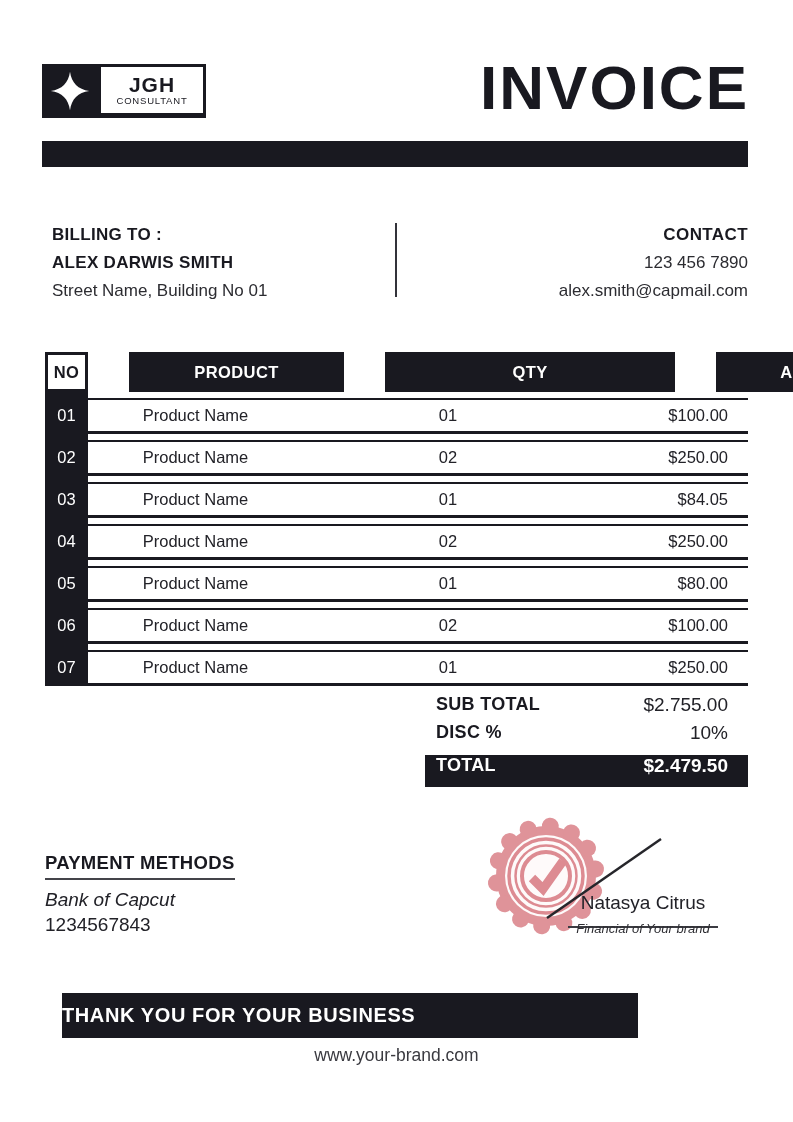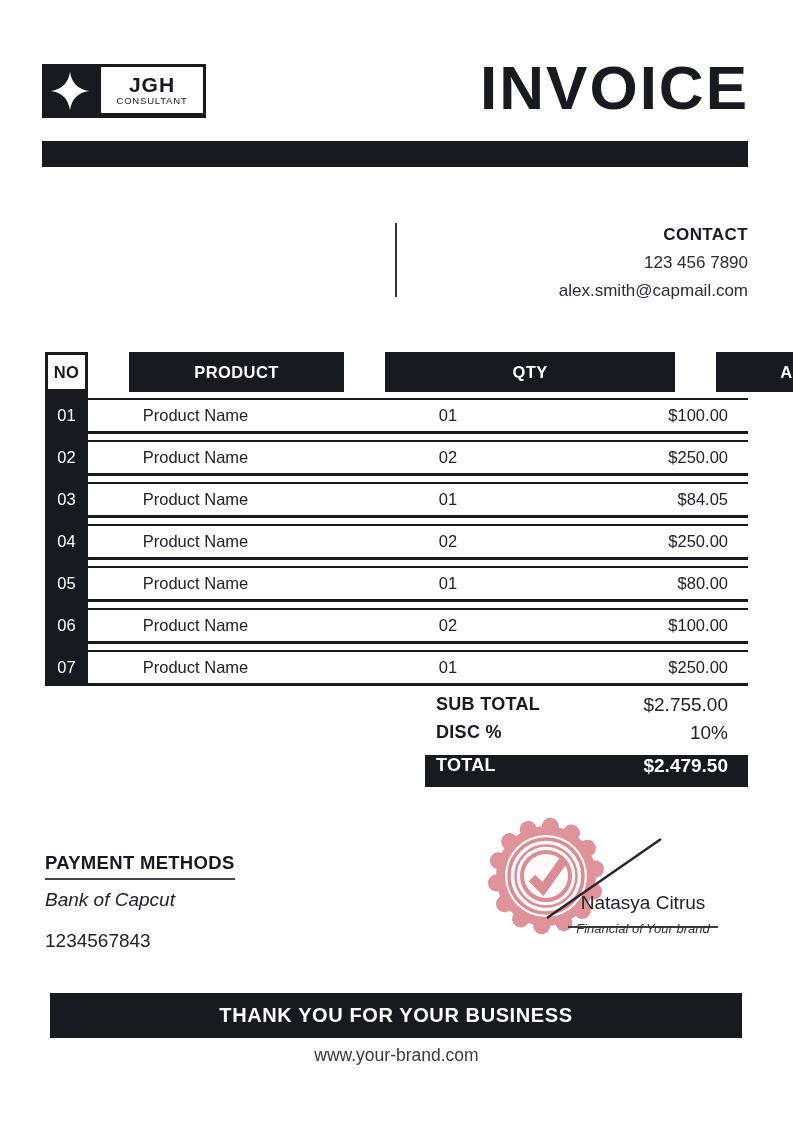--- a/index.html
+++ b/index.html
@@ -60,35 +60,35 @@
   .tot-row .val{font-size:19px;color:#222228;}
   .tot-row.grand{background:var(--ink);height:32px;margin-top:3px;}
   .tot-row.grand .lbl{color:#fff;}
   .tot-row.grand .val{color:#fff;font-weight:700;}
 
   
   .payment{position:absolute;left:45px;top:852px;}
   .payment .ph{display:inline-block;font-size:18.5px;font-weight:700;color:var(--ink);
     letter-spacing:.3px;border-bottom:2px solid #44444a;padding-bottom:4px;}
   .payment .bank{font-style:italic;font-size:19px;margin-top:9px;color:#222228;}
-  .payment .acct{font-size:19px;margin-top:19px;color:#222228;}
+  .payment .acct{font-size:19px;margin-top:3px;color:#222228;}
 
   
   .stamp{position:absolute;left:486px;top:816px;width:120px;height:120px;}
   .flourish{position:absolute;left:545px;top:836px;width:120px;height:85px;}
   .script-sig{position:absolute;left:583px;top:840px;font-family:"DejaVu Serif", serif;
     font-style:italic;font-size:42px;color:#26262b;white-space:nowrap;}
   .sig-name{position:absolute;left:568px;top:892px;width:150px;text-align:center;
     font-size:19px;color:#222228;border-bottom:2px solid #3c3c42;padding-bottom:12px;}
   .sig-role{position:absolute;left:568px;top:921px;width:150px;text-align:center;
     font-style:italic;font-size:13px;color:#2e2e33;}
 
   
-  .footer-bar{position:absolute;left:50px;top:993px;width:692px;height:45px;background:var(--ink);
-    display:flex;align-items:center;justify-content:center;}
+  .footer-bar{position:absolute;left:62px;top:993px;width:576px;height:45px;background:var(--ink);
+    display:flex;align-items:center;}
   .footer-bar span{color:#fff;font-weight:700;font-size:20px;letter-spacing:.6px;}
   .website{position:absolute;left:0;top:1045px;width:793px;text-align:center;
     font-size:17.5px;color:#3a3a40;}
 </style>
 </head>
 <body>
 
 <div class="page">
 
   <div class="logo-black">
@@ -96,20 +96,25 @@
       <path d="M50 2 C54 30 70 46 98 50 C70 54 54 70 50 98 C46 70 30 54 2 50 C30 46 46 30 50 2 Z" fill="#ffffff"></path>
     </svg>
   </div>
   <div class="logo-white">
     <div class="l1">JGH</div>
     <div class="l2">CONSULTANT</div>
   </div>
   <div class="invoice-title">INVOICE</div>
   <div class="header-bar"></div>
 
+  <div class="billing">
+    <div class="b1">BILLING TO :</div>
+    <div class="b2">ALEX DARWIS SMITH</div>
+    <div class="b3">Street Name, Building No 01</div>
+  </div>
   <div class="v-divider"></div>
   <div class="contact">
     <div class="c1">CONTACT</div>
     <div class="c2">123 456 7890</div>
     <div class="c3">alex.smith@capmail.com</div>
   </div>
 
   <div class="inv-table">
     <div class="no-strip"></div>
     <div class="t-head">

